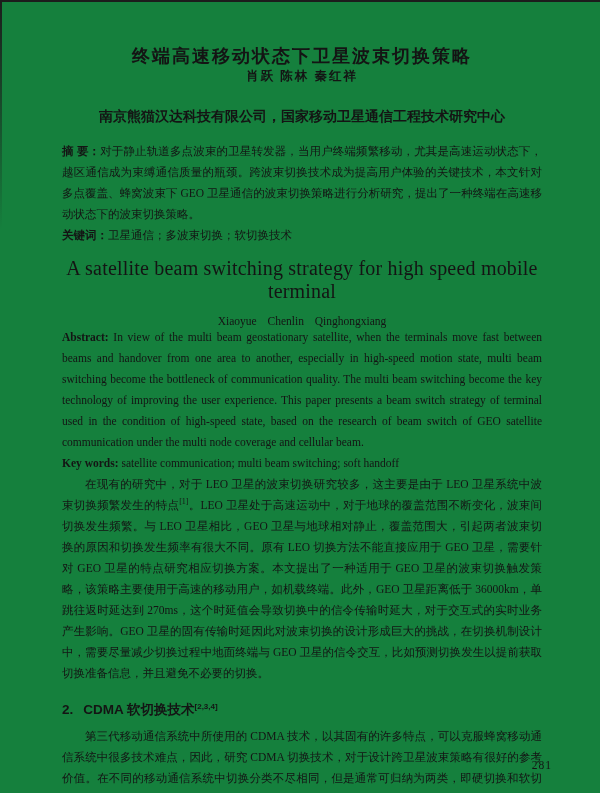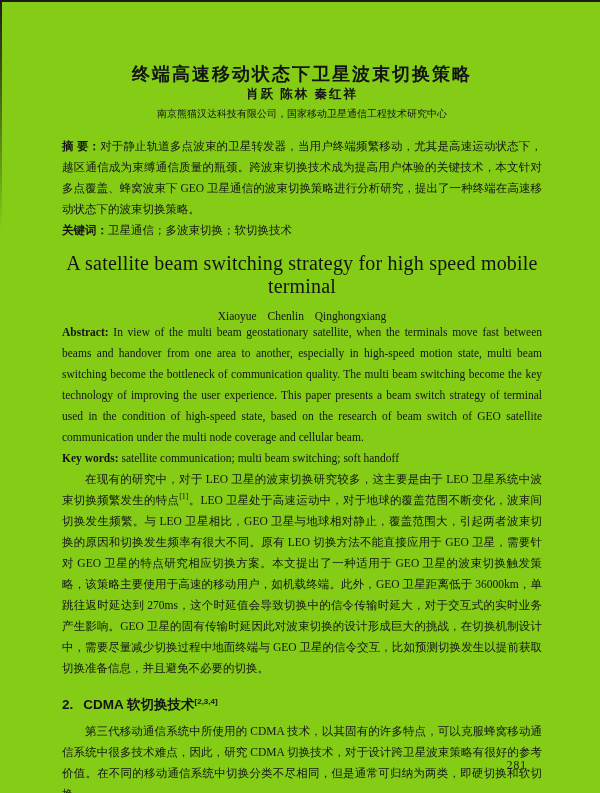--- a/index.html
+++ b/index.html
@@ -5,26 +5,26 @@
   html, body {
     margin: 0;
     padding: 0;
     background: #e8e8e8;
   }
   .page {
     position: relative;
     width: 600px;
     height: 793px;
     margin: 0 auto;
-    background: #84cc16;
+    background: #15803d;
     color: #141414;
     font-family: "Liberation Serif", serif;
     overflow: hidden;
     box-sizing: border-box;
-    padding: 60px 58px 0 62px;
+    padding: 42px 58px 0 62px;
   }
   
   .scan-edge-top {
     position: absolute;
     top: 0; left: 0; right: 0;
     height: 2px;
     background: #1c1c1c;
   }
   .scan-edge-left {
     position: absolute;
@@ -41,24 +41,24 @@
     font-family: "Liberation Sans", sans-serif;
   }
   .authors-cn {
     margin-top: 0;
     text-align: center;
     font-size: 12.5px;
     font-weight: bold;
     letter-spacing: 2px;
   }
   .affiliation {
-    margin-top: 4px;
+    margin-top: 23px;
     text-align: center;
-    font-size: 10px;
-    font-weight: normal;
+    font-size: 14px;
+    font-weight: bold;
     font-family: "Liberation Sans", sans-serif;
   }
   .para {
     margin: 0;
     font-size: 11.5px;
     line-height: 21px;
     text-align: justify;
   }
   .abstract-cn { margin-top: 15px; }
   .label-bold { font-weight: bold; font-family: "Liberation Sans", sans-serif; }
@@ -84,21 +84,21 @@
   .sec-heading .sec-num { margin-right: 10px; }
   sup.ref {
     font-size: 8px;
     vertical-align: super;
     line-height: 0;
     text-align: center;
   }
   .indent { text-indent: 2em; }
   .page-number {
     position: absolute;
-    right: 73px;
+    right: 48px;
     bottom: 22px;
     font-size: 11.5px;
     letter-spacing: 1px;
   }
 </style>
 </head>
 <body>
 
 <div class="page">
   <div class="scan-edge-top"></div>

